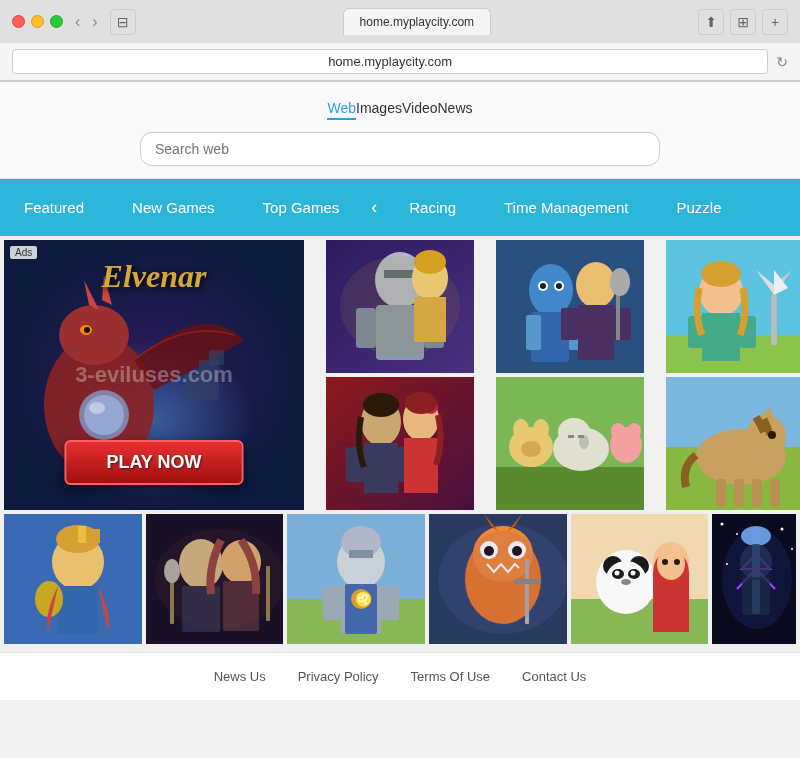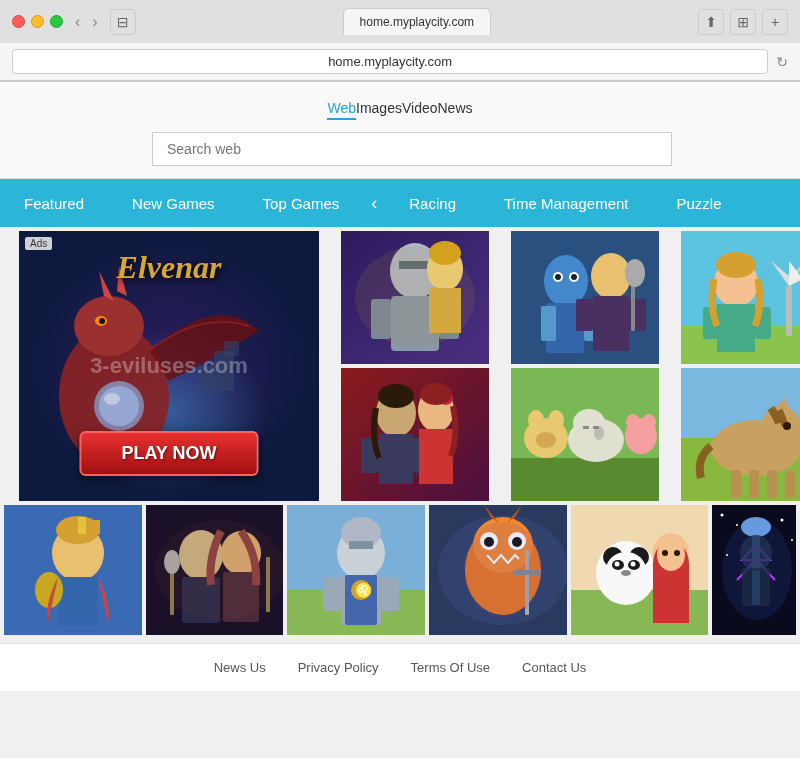--- a/index.html
+++ b/index.html
@@ -92,33 +92,32 @@
       color: #2b9fd8;
       border-bottom: 2px solid #2b9fd8;
     }
     .search-input-wrapper {
       width: 520px;
     }
     .search-input {
       width: 100%;
       padding: 8px 14px;
       border: 1px solid #ccc;
-      border-radius: 0;
+      border-radius: 12px;
       font-size: 14px;
       color: #999;
       outline: none;
-      margin-left: 12px;
     }
 
     
     .nav-bar {
       background: #2bb5d8;
       display: flex;
       align-items: center;
-      height: 48px;
+      height: 57px;
       padding: 0;
       overflow: hidden;
     }
     .nav-item {
       color: white;
       font-size: 15px;
       font-weight: 500;
       padding: 0 24px;
       height: 100%;
       display: flex;
@@ -141,21 +140,20 @@
     .game-grid {
       background: #f0f0f0;
       padding: 4px;
     }
 
     
     .ad-row {
       display: flex;
       gap: 22px;
       margin-bottom: 4px;
-      margin-left: 15px;
     }
     .ad-banner {
       width: 300px;
       height: 270px;
       position: relative;
       background: linear-gradient(135deg, #1a0a2e 0%, #2d1b5e 30%, #1e3a6e 70%, #0d2040 100%);
       overflow: hidden;
       flex-shrink: 0;
     }
     .ad-label {

